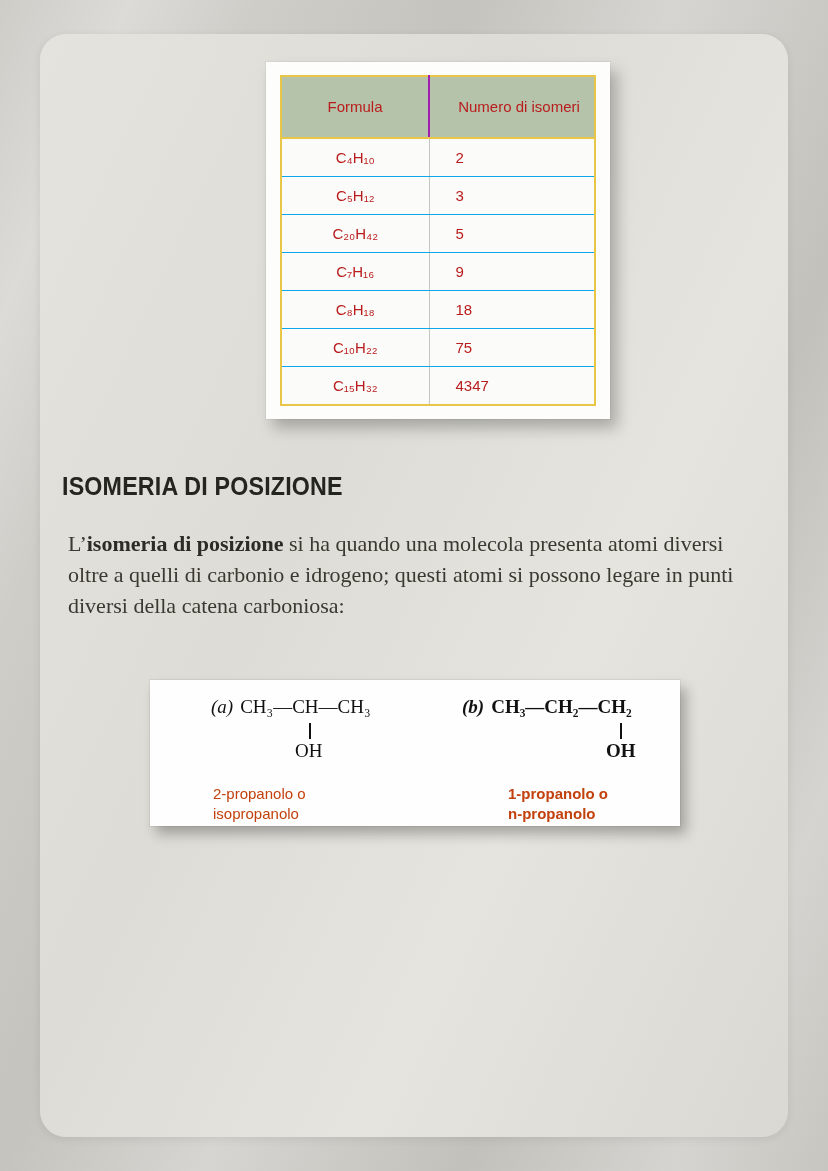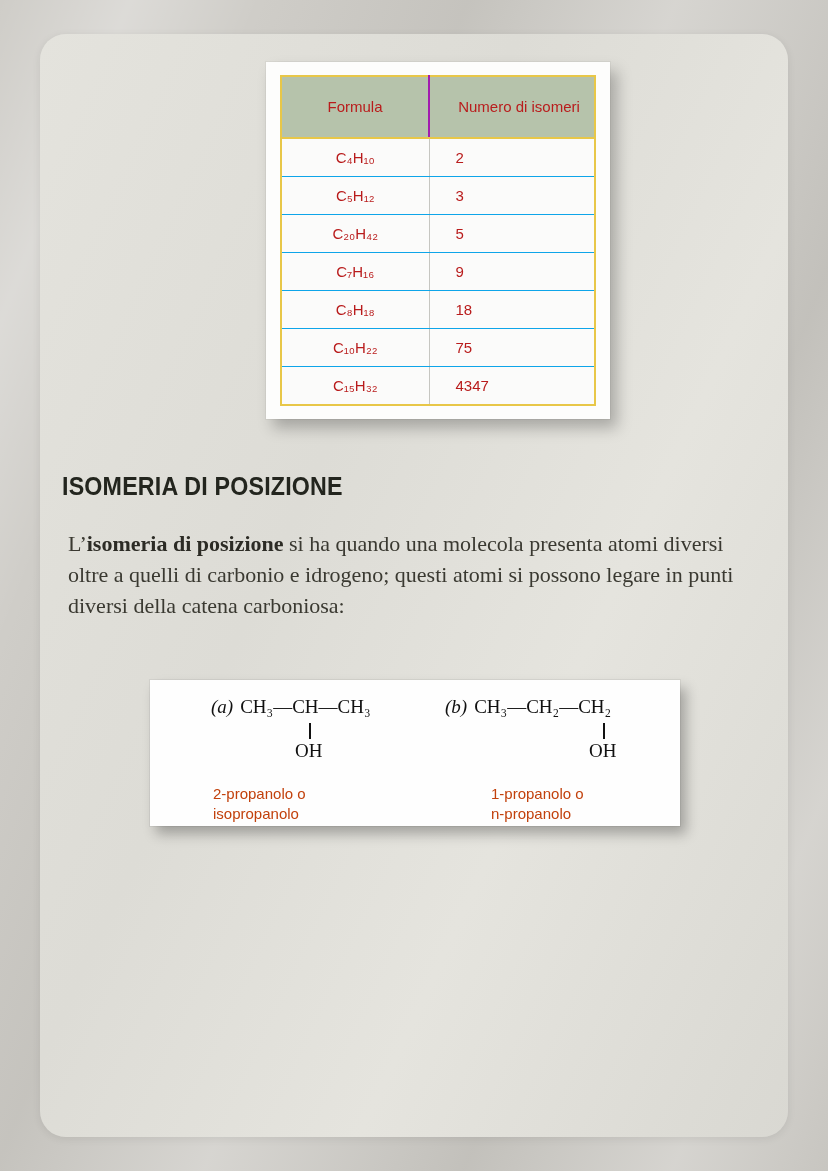--- a/index.html
+++ b/index.html
@@ -73,21 +73,21 @@
     position:absolute;left:110px;top:646px;width:530px;height:146px;
     background:#fefefe;
     box-shadow:6px 8px 12px rgba(0,0,0,.28), 0 0 0 1px rgba(0,0,0,.05);
   }
   .structure{
     position:absolute;top:16px;
     font-family:"Liberation Serif","DejaVu Serif",serif;
     font-size:19px;color:#111;
   }
   .structure-a{left:24px;margin-left:37px;}
-  .structure-b{left:295px;}
+  .structure-b{left:312px;font-weight:bold;}
   .formula-line{white-space:nowrap;}
   .struct-label{font-style:italic;margin-right:7px;}
   .bond{position:absolute;width:1.5px;height:16px;background:#111;}
   .bond-a{left:98px;top:27px;}
   .bond-b{left:158px;top:27px;}
   .oh{position:absolute;top:44px;}
   .oh-a{left:84px;}
   .oh-b{left:144px;}
   .caption{
     position:absolute;top:88px;

